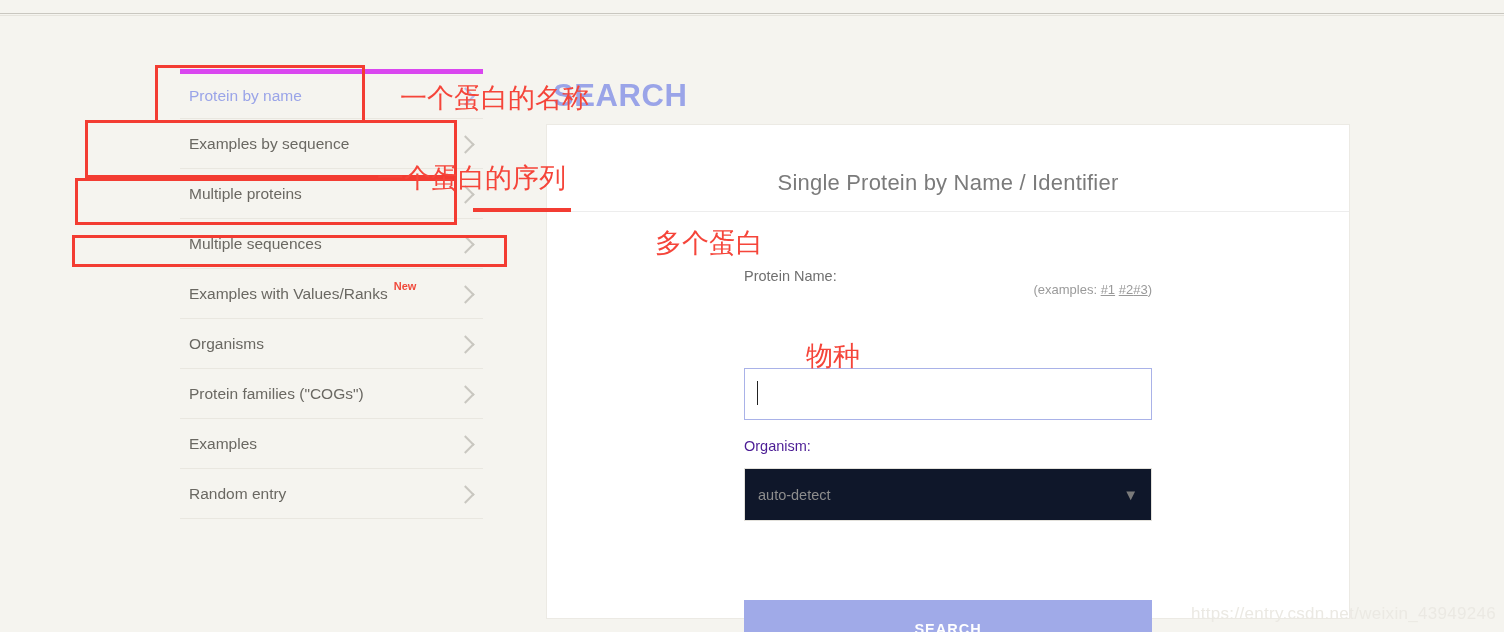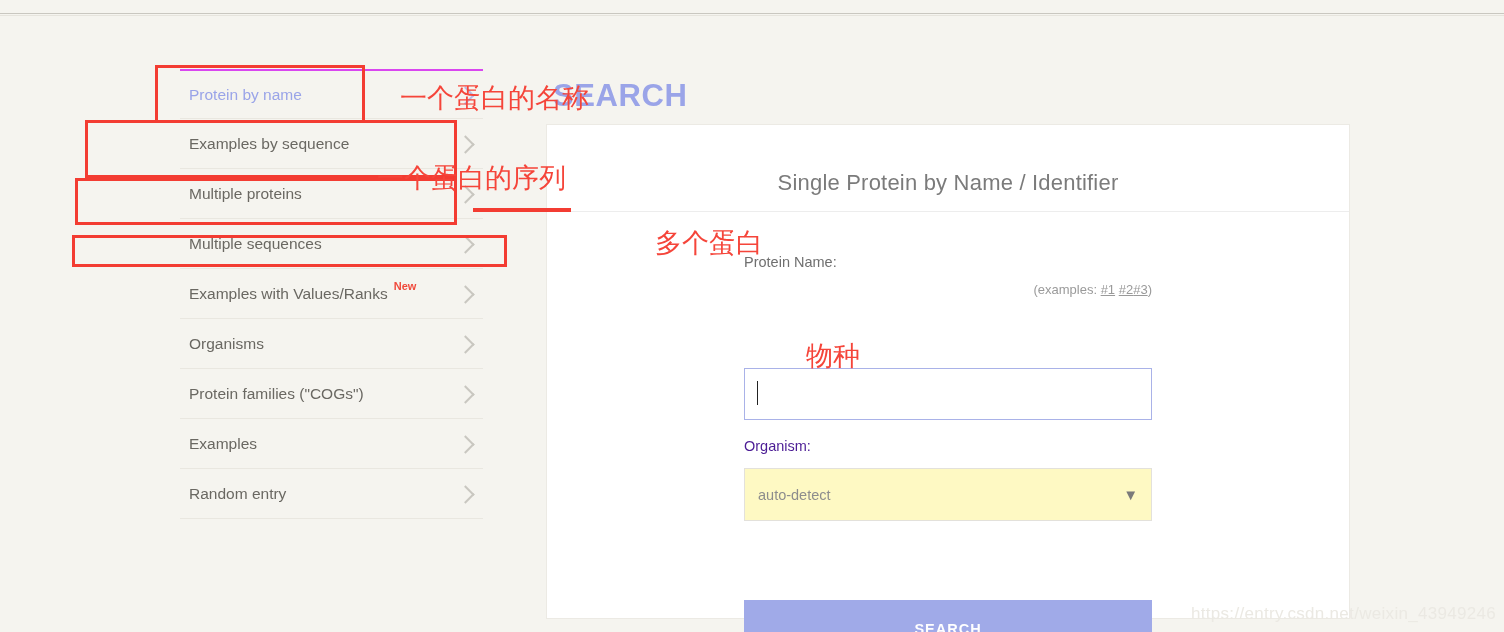--- a/index.html
+++ b/index.html
@@ -53,21 +53,21 @@
   .side-item {
     position: relative;
     height: 50px;
     border-bottom: 1px solid #e9e7e0;
     display: flex;
     align-items: center;
     box-sizing: border-box;
     padding: 0 8px 0 9px;
     cursor: pointer;
   }
-  .side-item:first-child { border-top: 2px solid #d946ef; }
+  .side-item:first-child { border-top: 5px solid #d946ef; }
   .side-label {
     font-size: 15.5px;
     color: #6a6862;
     white-space: nowrap;
   }
   .side-item.active .side-label { color: #9aa4e8; }
   .side-badge {
     font-size: 11px;
     color: #f04a3c;
     margin-left: 6px;
@@ -116,21 +116,21 @@
     letter-spacing: .2px;
   }
   #card-body {
     padding: 0;
     position: relative;
   }
 
   .field-row {
     position: absolute;
     display: flex;
-    align-items: flex-start;
+    align-items: center;
     justify-content: space-between;
     width: 408px;
     left: 197px;
   }
   #protein-name-row { top: 42px; }
   .field-label {
     font-size: 14.5px;
     color: #6f6f6f;
   }
   .examples {
@@ -176,21 +176,21 @@
     color: #4c1d95;
   }
   #organism-select {
     position: absolute;
     left: 197px;
     top: 256px;
     width: 408px;
     height: 53px;
     box-sizing: border-box;
     border: 1px solid #e3e1db;
-    background: #fef9c3;
+    background: #0f172a;
     display: flex;
     align-items: center;
     padding: 0 13px;
     cursor: pointer;
   }
   #organism-value {
     font-size: 14.5px;
     color: #8d8d8d;
     flex: 1;
   }

